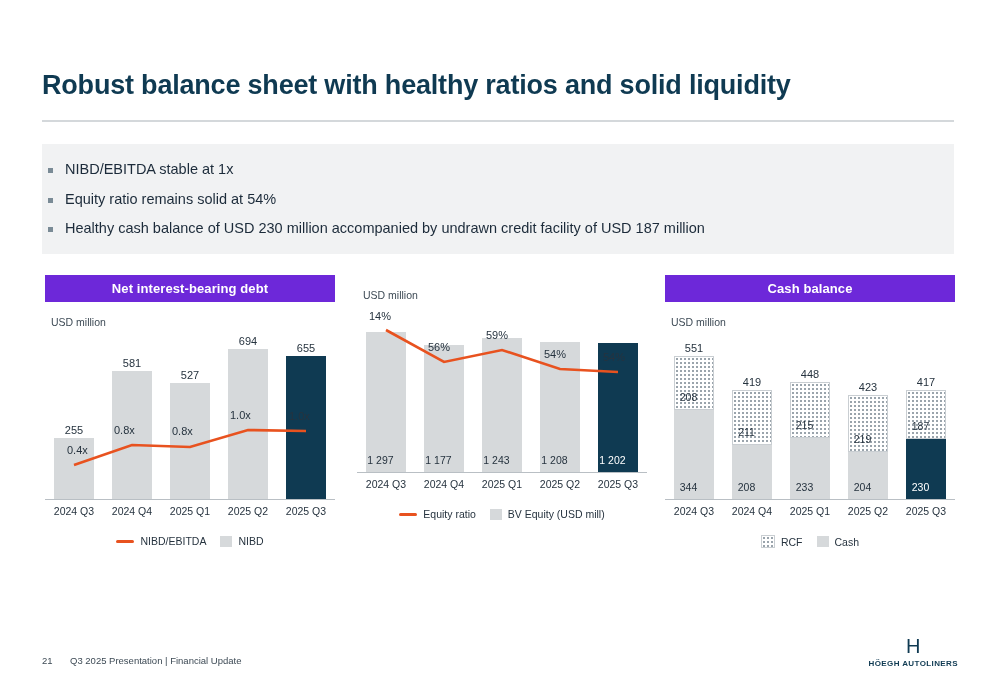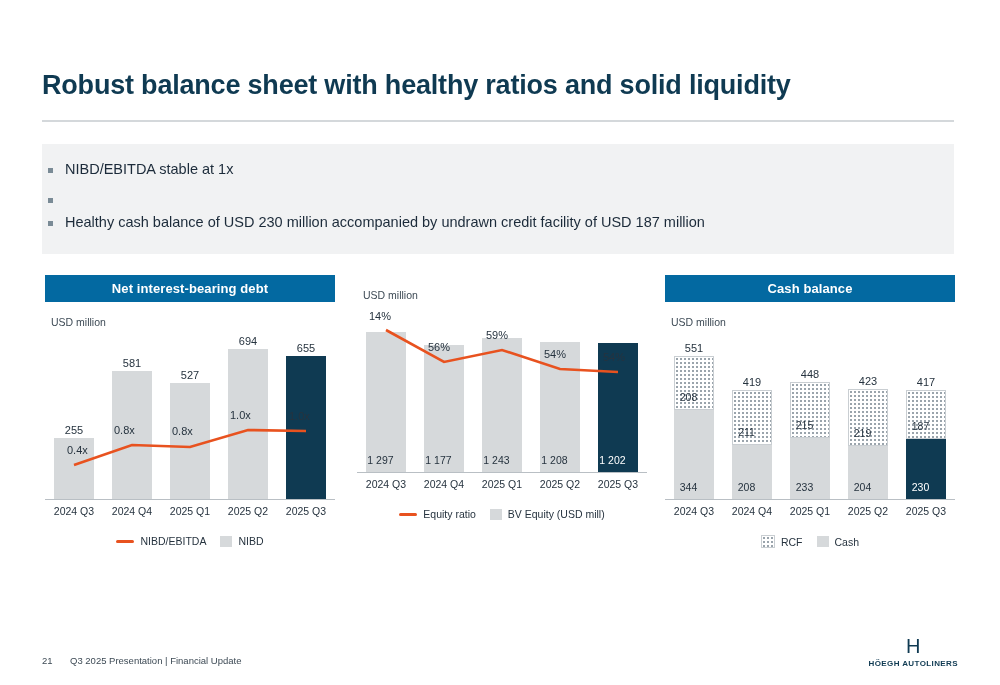--- a/index.html
+++ b/index.html
@@ -30,21 +30,21 @@
   }
   .bullet .txt{font-size:14.5px;color:#1c2b3a;line-height:1.35;}
 
   
   .panel{position:absolute;top:275px;}
   .panel.p1{left:45px;width:290px;}
   .panel.p2{left:357px;width:290px;}
   .panel.p3{left:665px;width:290px;}
 
   .panel-head{
-    height:27px;background:#0369a1;color:#fff;font-size:13px;font-weight:bold;
+    height:27px;background:#6d28d9;color:#fff;font-size:13px;font-weight:bold;
     display:flex;align-items:center;justify-content:center;letter-spacing:0.1px;
   }
   .unit{font-size:10.5px;color:#3d4a55;margin-top:14px;margin-left:6px;}
 
   .plot{position:relative;height:168px;margin-top:4px;}
   .axis{position:absolute;left:0;right:0;bottom:0;height:1px;background:#b9bfc4;}
 
   .bars{position:absolute;left:0;right:0;bottom:1px;height:168px;display:flex;}
   .slot{flex:1;position:relative;display:flex;flex-direction:column;justify-content:flex-end;align-items:center;}
   .bar{width:40px;background:#d6d9db;position:relative;}
@@ -89,20 +89,21 @@
   <div class="title-rule"></div>
 
   <div class="band"></div>
   <div class="bullets">
     <div class="bullet">
       <div class="sq"></div>
       <div class="txt">NIBD/EBITDA stable at 1x</div>
     </div>
     <div class="bullet">
       <div class="sq"></div>
+      <div class="txt">Equity ratio remains solid at 54%</div>
     </div>
     <div class="bullet">
       <div class="sq"></div>
       <div class="txt">Healthy cash balance of USD 230 million accompanied by undrawn credit facility of USD 187 million</div>
     </div>
   </div>
 
   <div class="panel p1">
     <div class="panel-head">Net interest-bearing debt</div>
     <div class="unit">USD million</div>
@@ -264,21 +265,21 @@
           <div class="bar" style="height:61px">
             <div class="inbar">233</div>
           </div>
         </div>
 
         <div class="slot">
           <div class="cap">423</div>
           <div class="bar rcf" style="height:57px">
             <div class="inbar">219</div>
           </div>
-          <div class="bar" style="height:53px">
+          <div class="bar" style="height:47px">
             <div class="inbar">204</div>
           </div>
         </div>
 
         <div class="slot">
           <div class="cap">417</div>
           <div class="bar rcf" style="height:49px">
             <div class="inbar">187</div>
           </div>
           <div class="bar dark" style="height:60px">

